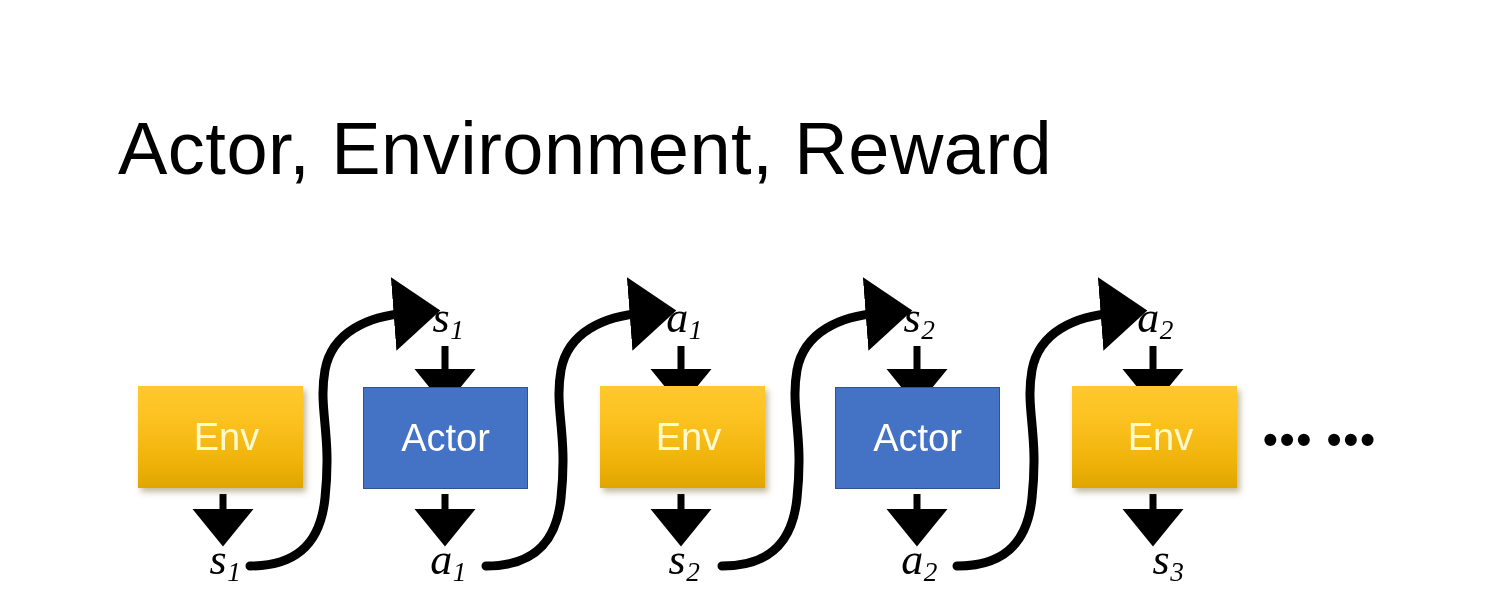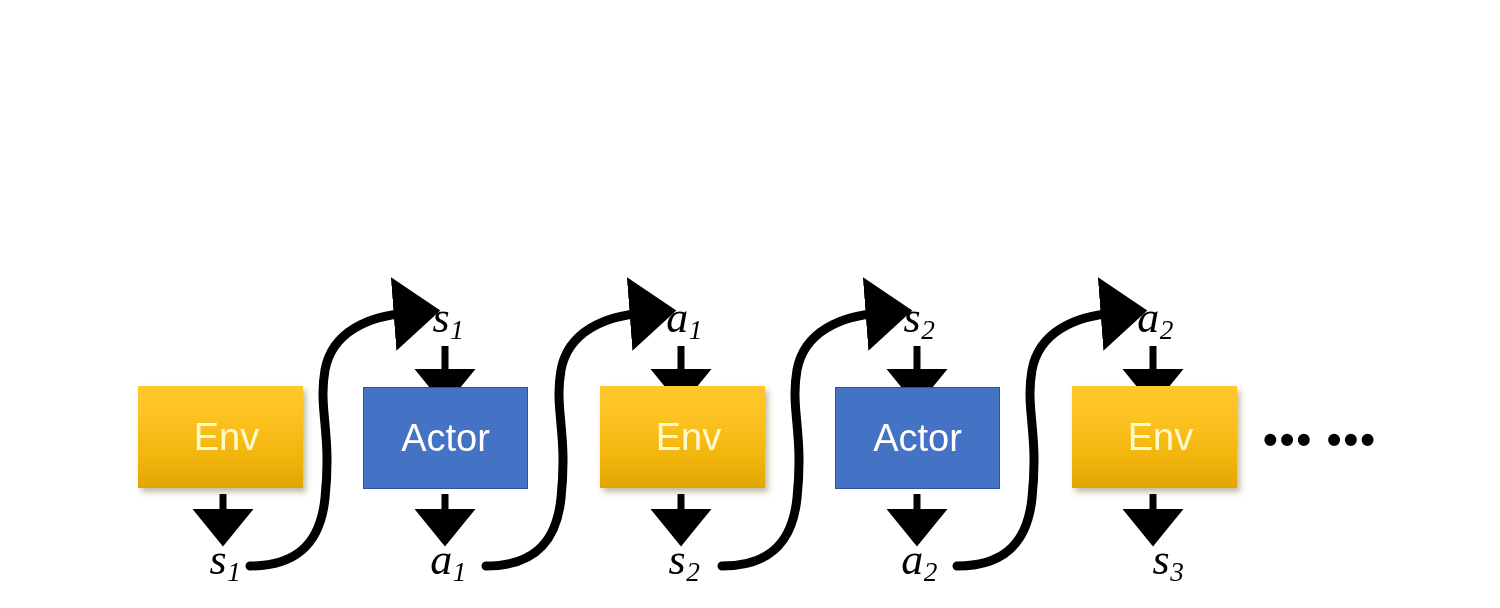--- a/index.html
+++ b/index.html
@@ -106,20 +106,21 @@
     white-space: nowrap;
     line-height: 1;
     user-select: none;
   }
 </style>
 </head>
 <body>
 
 <div id="slide">
 
+  <div id="slide-title">Actor, Environment, Reward</div>
 
   <svg id="diagram-svg" viewBox="0 0 1500 608">
     <defs>
       <marker id="mk-down" markerWidth="10" markerHeight="10" refX="2.2" refY="5" orient="auto" markerUnits="strokeWidth">
         <path d="M0,0.6 L0,9.4 L5.4,5 Z" fill="#000000"></path>
       </marker>
       <marker id="mk-curve" markerWidth="9" markerHeight="9" refX="1.6" refY="4.5" orient="auto" markerUnits="strokeWidth">
         <path d="M0,0.4 L0,8.6 L5.2,4.5 Z" fill="#000000"></path>
       </marker>
     </defs>

